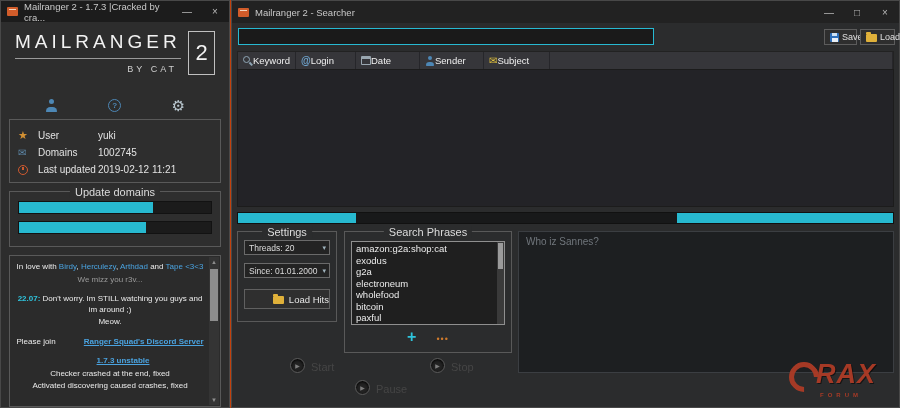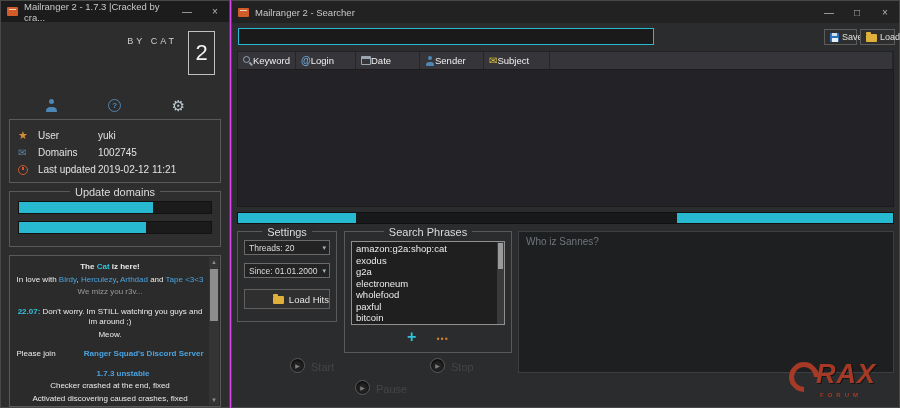--- a/index.html
+++ b/index.html
@@ -1,18 +1,18 @@
 <!DOCTYPE html>
 <html><head>
 <meta charset="utf-8">
 <style>
   *{margin:0;padding:0;box-sizing:border-box;font-family:"Liberation Sans",sans-serif;}
   html,body{width:900px;height:408px;overflow:hidden;}
   body{background:#3c3c3c;position:relative;}
-  .screen{position:relative;width:900px;height:408px;background:#d946ef;overflow:hidden;color:#ddd;}
+  .screen{position:relative;width:900px;height:408px;background:#c2410c;overflow:hidden;color:#ddd;}
   .win{position:absolute;background:#2d2d2d;border:1px solid #484848;}
 
   
   .titlebar{display:flex;align-items:center;gap:6px;background:#1c1c1c;height:21px;padding-left:6px;color:#c9c9c9;font-size:9.5px;}
   .win-btns{margin-left:auto;display:flex;height:100%;}
   .win-btn{width:28px;height:100%;display:flex;align-items:center;justify-content:center;color:#b8b8b8;font-size:10px;cursor:default;}
   .app-icon{width:11px;height:9px;background:#d15c2a;border-radius:1px;position:relative;flex:none;}
   .app-icon::after{content:"";position:absolute;left:2px;right:2px;top:2px;border-top:1px solid #f3d4bd;}
 
   
@@ -40,21 +40,21 @@
   .pbar{height:13px;background:#1b1b1b;border:1px solid #121212;margin-bottom:7px;position:relative;overflow:hidden;}
   .pfill{position:absolute;left:0;top:0;bottom:0;background:#27b9d0;}
   #news-panel{top:254px;bottom:0;background:#2b2b2b;overflow:hidden;}
   .news-body{position:absolute;left:4px;right:14px;top:6px;bottom:0;text-align:center;font-size:8px;line-height:10.5px;color:#ebebeb;}
   .news-body p{margin-bottom:2px;}
   .gap{margin-top:9px !important;}
   .b{font-weight:bold;}
   .cyan{color:#2fc4dd;}
   .blue{color:#4aa3e0;}
   .dim{color:#9a9a9a;}
-  .lnk{color:#4aa3e0;font-weight:bold;cursor:pointer;padding-left:26px;}
+  .lnk{color:#4aa3e0;text-decoration:underline;font-weight:bold;cursor:pointer;padding-left:26px;}
   .vscroll{position:absolute;right:1px;top:1px;bottom:1px;width:10px;background:#343434;}
   .vscroll .arr{display:block;width:100%;height:10px;font-size:6px;color:#8d8d8d;text-align:center;line-height:10px;}
   .vscroll .thumb{position:absolute;left:1px;right:1px;top:12px;height:52px;background:#8d8d8d;}
   .vscroll .arr.dn{position:absolute;bottom:0;}
 
   
   #rightwin{left:231px;top:0;width:669px;height:408px;background:#2b2c2d;}
   #rightwin .titlebar{height:22px;background:#222;}
   .search-input{position:absolute;left:6px;top:27px;width:416px;height:17px;background:#1a1a1a;border:1px solid #27b9d2;color:#ddd;font-size:10px;padding:0 4px;outline:none;}
   .tbtn{position:absolute;top:28px;height:16px;background:#2e2e2e;border:1px solid #5c5c5c;color:#e0e0e0;font-size:9px;display:flex;align-items:center;gap:3px;padding:0 5px;cursor:default;}
@@ -111,20 +111,21 @@
       <span class="app-icon"></span>
       <span>Mailranger 2 - 1.7.3 |Cracked by cra...</span>
       <span class="win-btns">
         <span class="win-btn">—</span>
         <span class="win-btn">×</span>
       </span>
     </div>
 
     <div class="logo-wrap">
       <div class="logo-col">
+        <div class="brand">MAILRANGER</div>
         <div class="byline">BY CAT</div>
       </div>
       <div class="num-box">2</div>
     </div>
 
     <div class="nav">
       <span class="icon-person"></span>
       <span class="icon-help">?</span>
       <span class="icon-gear">⚙</span>
     </div>
@@ -152,21 +153,20 @@
       <div class="pbar">
         <div class="pfill" style="width: 70%;"></div>
       </div>
       <div class="pbar">
         <div class="pfill" style="width: 66%;"></div>
       </div>
     </div>
 
     <div class="panel" id="news-panel">
       <div class="news-body">
-        <p class="b"><span>The </span><span class="cyan">Cat</span><span> iz here!</span></p>
         <p><span>In love with </span><span class="blue">Birdy</span><span>, </span><span class="blue">Herculezy</span><span>, </span><span class="blue">Arthdad</span><span> and </span><span class="blue">Tape</span><span class="blue"> &lt;3&lt;3</span></p>
         <p class="dim">We mizz you r3v...</p>
         <p class="gap"><span class="cyan b">22.07:</span><span> Don't worry. Im STILL watching you guys and im around ;)</span></p>
         <p>Meow.</p>
         <p class="gap"><span>Please join </span><span class="lnk">Ranger Squad's Discord Server</span></p>
         <p class="gap lnk">1.7.3 unstable</p>
         <p>Checker crashed at the end, fixed</p>
         <p>Activated discovering caused crashes, fixed</p>
 
       </div>
@@ -251,22 +251,22 @@
     </div>
 
     <div class="groupbox" id="phrases-box">
       <span class="legend" style="background:#2b2c2d;">Search Phrases</span>
       <ul class="listbox">
         <li>amazon:g2a:shop:cat</li>
         <li>exodus</li>
         <li>g2a</li>
         <li>electroneum</li>
         <li>wholefood</li>
+        <li>bitcoin</li>
         <li>paxful</li>
-        <li>bitcoin</li>
         <span class="lscroll">
             <span class="thumb"></span>
           </span>
       </ul>
       <div class="phrase-btns">
         <span class="btn-plus">+</span>
         <span class="btn-dots">•••</span>
       </div>
     </div>
 

